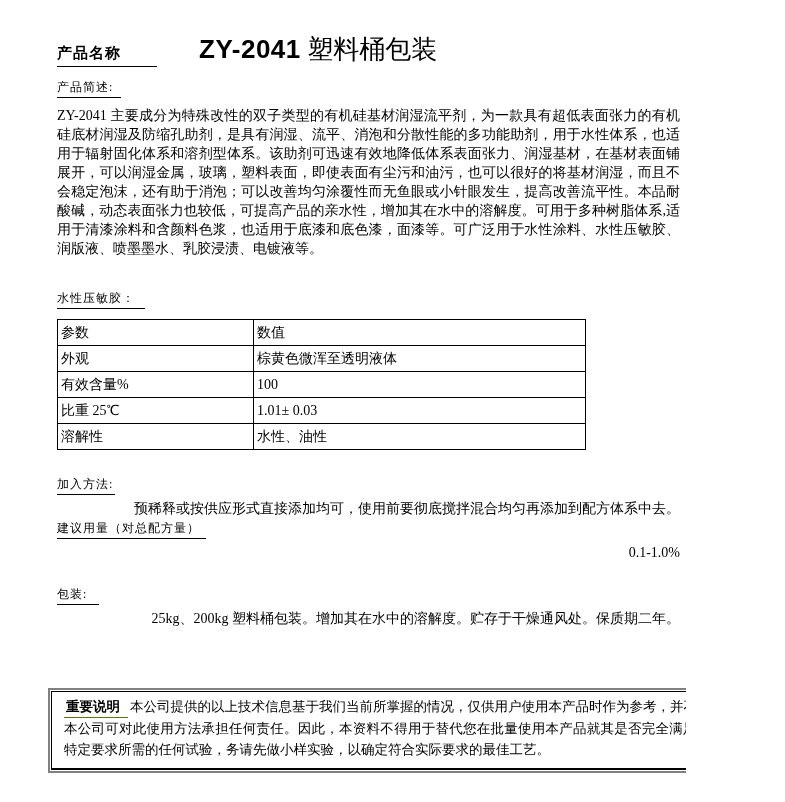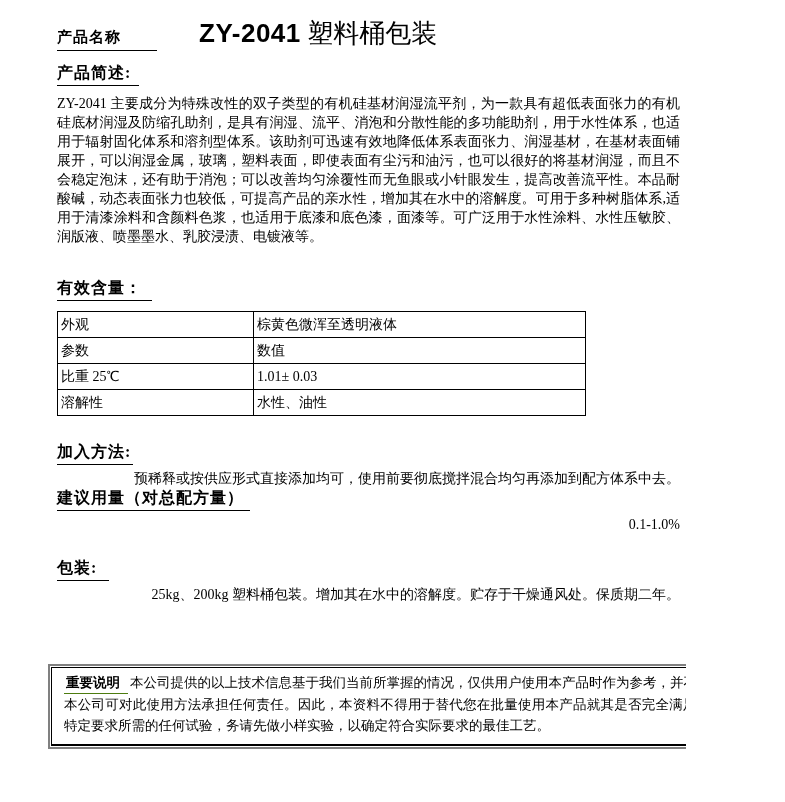--- a/index.html
+++ b/index.html
@@ -3,37 +3,37 @@
 <meta charset="utf-8">
 <style>
   html,body { margin:0; padding:0; background:#fff; }
   .page {
     position:relative;
     width:686px; height:802px;
     background:#ffffff;
     color:#000;
     font-family:"Liberation Serif", serif;
     box-sizing:border-box;
-    padding:16px 6px 0 57px;
+    padding:32px 6px 0 57px;
     overflow:hidden;
   }
   .title-row { display:flex; align-items:baseline; }
   .product-label {
     font-weight:bold; font-size:15px; letter-spacing:1px;
     border-bottom:1px solid #000;
     padding:0 36px 3px 0;
     white-space:nowrap;
   }
   .product-title { margin-left:42px; font-size:26px; white-space:nowrap; }
   .title-latin { font-family:"Liberation Sans", sans-serif; font-weight:bold; letter-spacing:0.5px; }
   .title-cn { font-weight:normal; }
 
   .heading {
     display:inline-block;
-    font-weight:bold; font-size:16px; letter-spacing:1px;
+    font-weight:normal; font-size:12px; letter-spacing:1px;
     border-bottom:1px solid #000;
     padding-bottom:1px;
   }
   .h-brief     { margin-top:12px; padding-right:8px; }
   .h-props     { margin-top:32px; padding-right:10px; }
   .h-addition  { margin-top:26px; padding-right:2px; }
   .h-dosage    { padding-right:6px; }
   .h-packaging { margin-top:24px; padding-right:12px; }
   .heading-wrap { display:block; }
 
@@ -104,36 +104,40 @@
       <span class="title-cn">塑料桶包装</span>
     </span>
   </div>
 
   <div class="heading-wrap">
     <span class="heading h-brief">产品简述:</span>
   </div>
   <p class="body-text">ZY-2041 主要成分为特殊改性的双子类型的有机硅基材润湿流平剂，为一款具有超低表面张力的有机硅底材润湿及防缩孔助剂，是具有润湿、流平、消泡和分散性能的多功能助剂，用于水性体系，也适用于辐射固化体系和溶剂型体系。该助剂可迅速有效地降低体系表面张力、润湿基材，在基材表面铺展开，可以润湿金属，玻璃，塑料表面，即使表面有尘污和油污，也可以很好的将基材润湿，而且不会稳定泡沫，还有助于消泡；可以改善均匀涂覆性而无鱼眼或小针眼发生，提高改善流平性。本品耐酸碱，动态表面张力也较低，可提高产品的亲水性，增加其在水中的溶解度。可用于多种树脂体系,适用于清漆涂料和含颜料色浆，也适用于底漆和底色漆，面漆等。可广泛用于水性涂料、水性压敏胶、润版液、喷墨墨水、乳胶浸渍、电镀液等。</p>
 
   <div class="heading-wrap">
-    <span class="heading h-props">有效含量：</span>
+    <span class="heading h-props">水性压敏胶：</span>
   </div>
 
   <table class="props">
     <colgroup>
         <col style="width:196px">
         <col style="width:332px">
       </colgroup>
     <tbody>
       <tr>
+        <td>参数</td>
+        <td>数值</td>
+      </tr>
+      <tr>
         <td>外观</td>
         <td>棕黄色微浑至透明液体</td>
       </tr>
       <tr>
-        <td>参数</td>
-        <td>数值</td>
+        <td>有效含量%</td>
+        <td>100</td>
       </tr>
       <tr>
         <td>比重 25℃</td>
         <td>1.01± 0.03</td>
       </tr>
       <tr>
         <td>溶解性</td>
         <td>水性、油性</td>
       </tr>
     </tbody>

